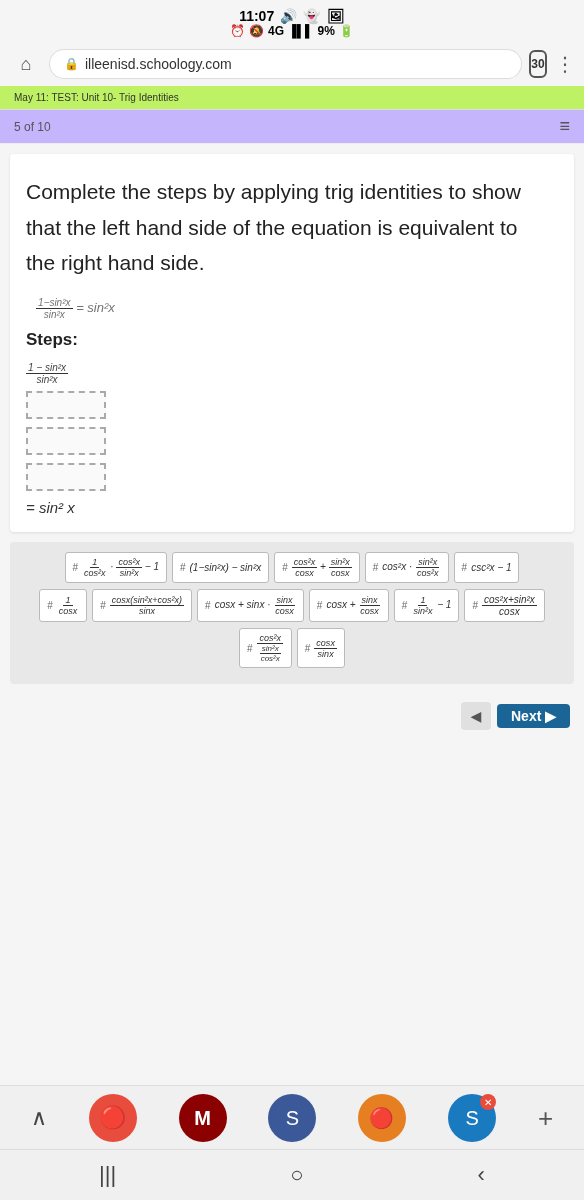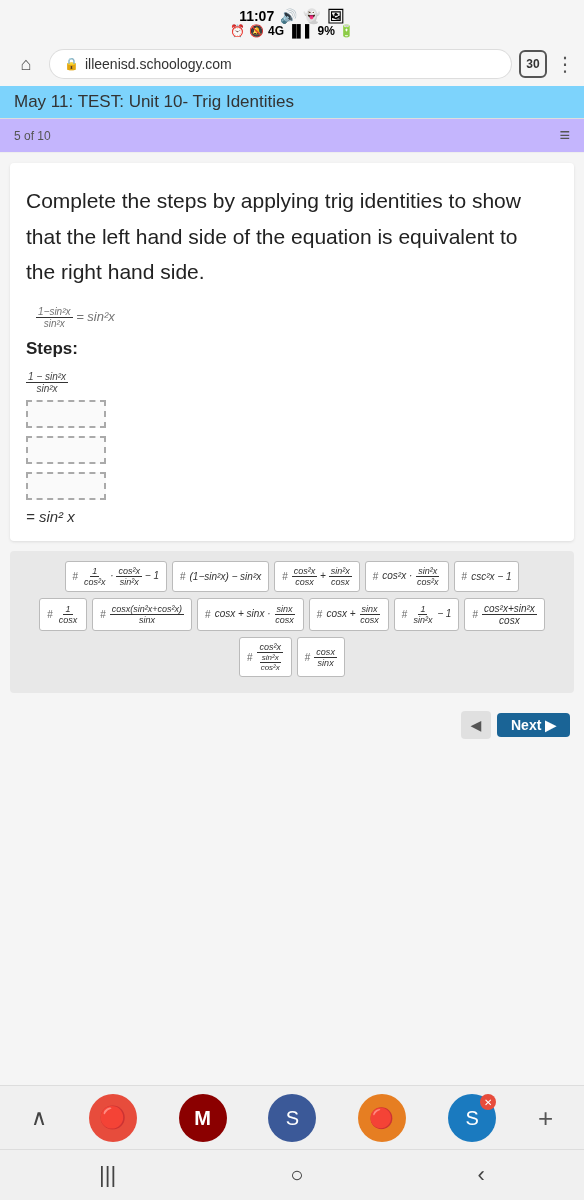--- a/index.html
+++ b/index.html
@@ -40,34 +40,34 @@
       display: flex;
       align-items: center;
       padding: 6px 14px;
       gap: 6px;
       font-size: 14px;
       color: #333;
       box-shadow: 0 0 0 1px #ddd;
     }
     .lock-icon { font-size: 12px; color: #555; }
     .tab-count {
-      width: 28px; height: 28px;
+      width: 18px; height: 28px;
       border: 2px solid #555;
       border-radius: 6px;
       display: flex; align-items: center; justify-content: center;
       font-size: 12px; font-weight: bold; color: #333;
     }
     .menu-dots { font-size: 20px; color: #555; letter-spacing: -1px; }
 
     
     .course-bar {
-      background: #7dd3fc;
+      background: #bef264;
       border-bottom: 1px solid #ddd;
       padding: 6px 14px;
-      font-size: 17px;
+      font-size: 10px;
       color: #333;
     }
 
     
     .progress-bar-container {
       background: #c4b5fd;
       border-bottom: 1px solid #eee;
       padding: 6px 14px;
       display: flex;
       justify-content: space-between;

